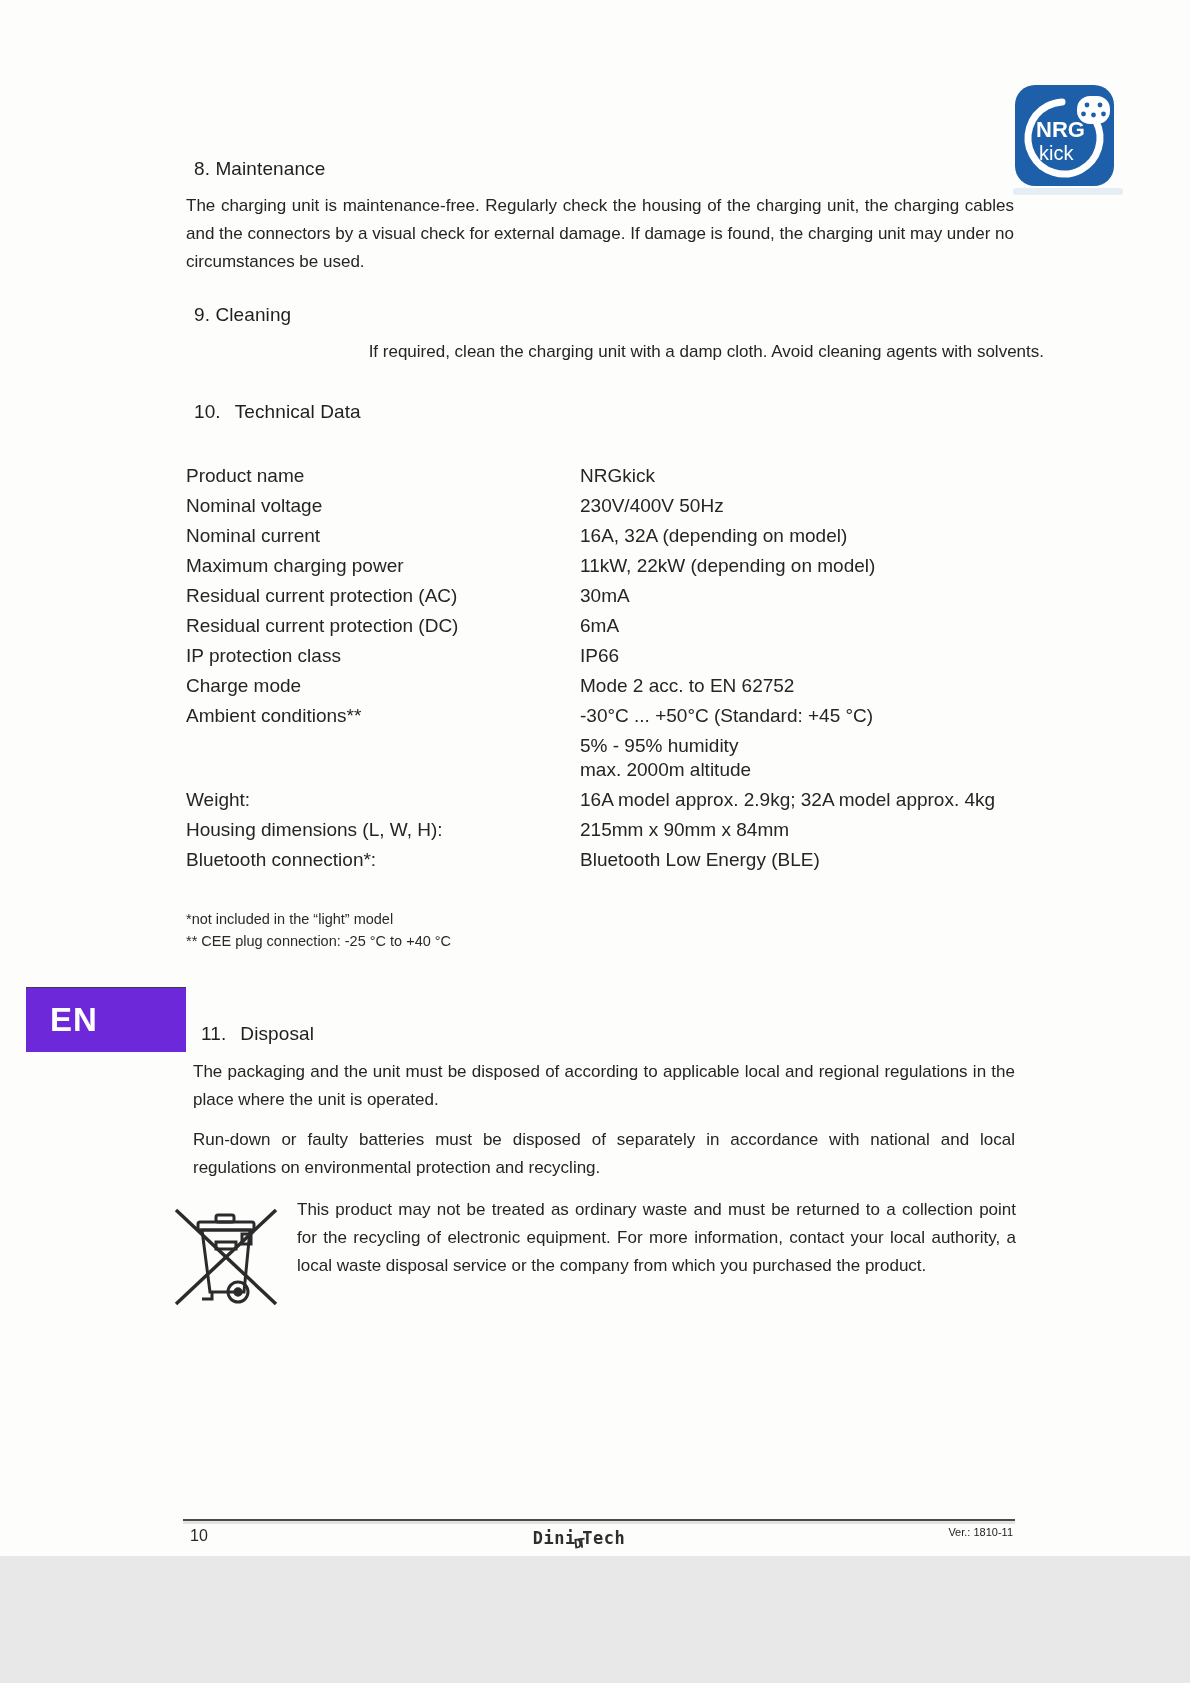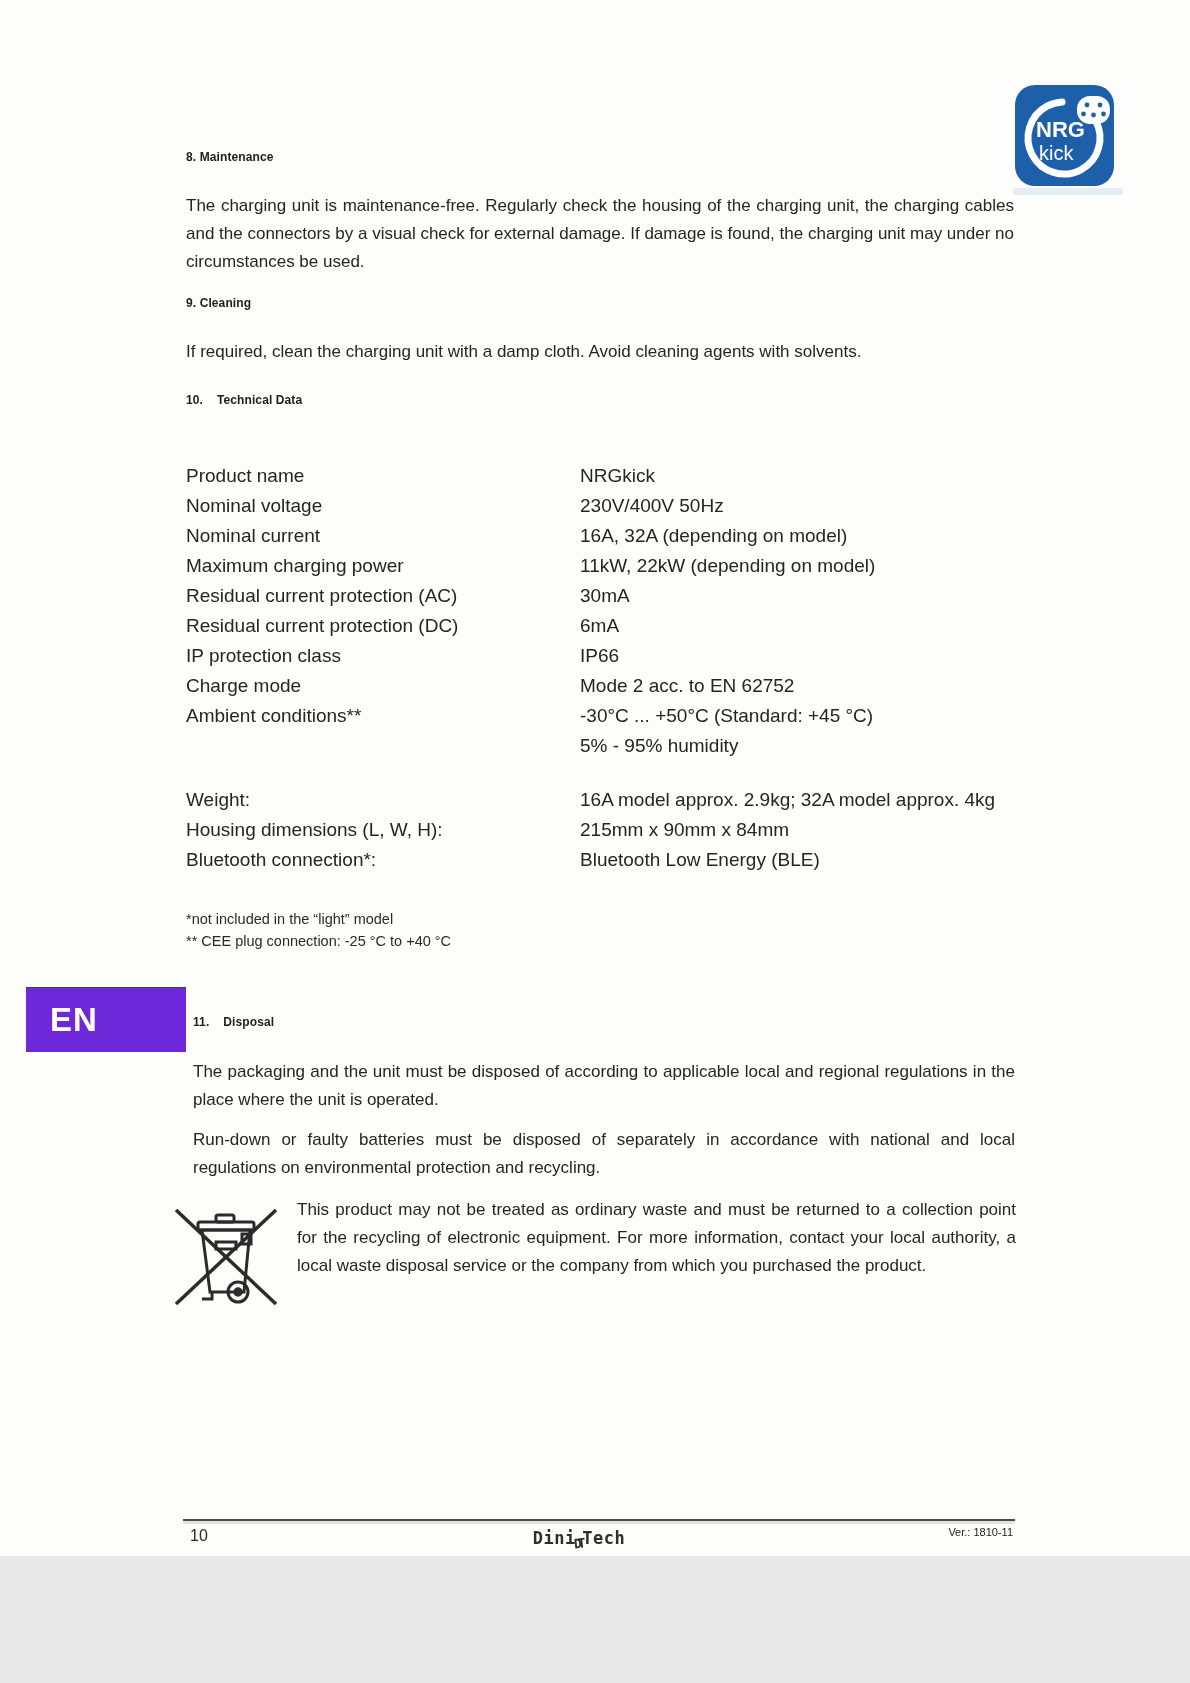--- a/index.html
+++ b/index.html
@@ -6,24 +6,24 @@
   .page{
     position:relative;
     width:1190px;height:1556px;
     margin:0 auto;
     background:#fdfdfc;
     font-family:"Liberation Sans","DejaVu Sans",sans-serif;
     color:#212121;
     overflow:hidden;
   }
   .abs{position:absolute;}
-  h2.sec{font-size:12px;font-weight:700;margin:0;color:#1f1f1f;letter-spacing:.1px;}
+  h2.sec{font-size:19px;font-weight:400;margin:8px;color:#1f1f1f;letter-spacing:.1px;}
   h2.sec .num{margin-right:14px;}
   p.body{font-size:17px;line-height:28px;margin:0;text-align:justify;color:#252525;}
-  p.body.nojust{text-align:left;}
+  p.body.nojust{text-align:right;margin-left:30px;}
 
   
   .nrg-logo{left:1014px;top:84px;width:101px;height:103px;}
 
   
   .tech{left:186px;top:465px;width:830px;}
   .trow{display:flex;height:30px;font-size:19px;}
   .trow.tight{height:24px;}
   .tlabel{width:394px;flex:0 0 394px;color:#252525;}
   .tvalue{flex:1;color:#252525;}
@@ -124,20 +124,21 @@
     <div class="trow">
         <span class="tlabel">Ambient conditions**</span>
         <span class="tvalue">-30°C ... +50°C (Standard: +45 °C)</span>
       </div>
     <div class="trow tight">
         <span class="tlabel"></span>
         <span class="tvalue">5% - 95% humidity</span>
       </div>
     <div class="trow">
         <span class="tlabel"></span>
+        <span class="tvalue">max. 2000m altitude</span>
       </div>
     <div class="trow">
         <span class="tlabel">Weight:</span>
         <span class="tvalue">16A model approx. 2.9kg; 32A model approx. 4kg</span>
       </div>
     <div class="trow">
         <span class="tlabel">Housing dimensions (L, W, H):</span>
         <span class="tvalue">215mm x 90mm x 84mm</span>
       </div>
     <div class="trow">

